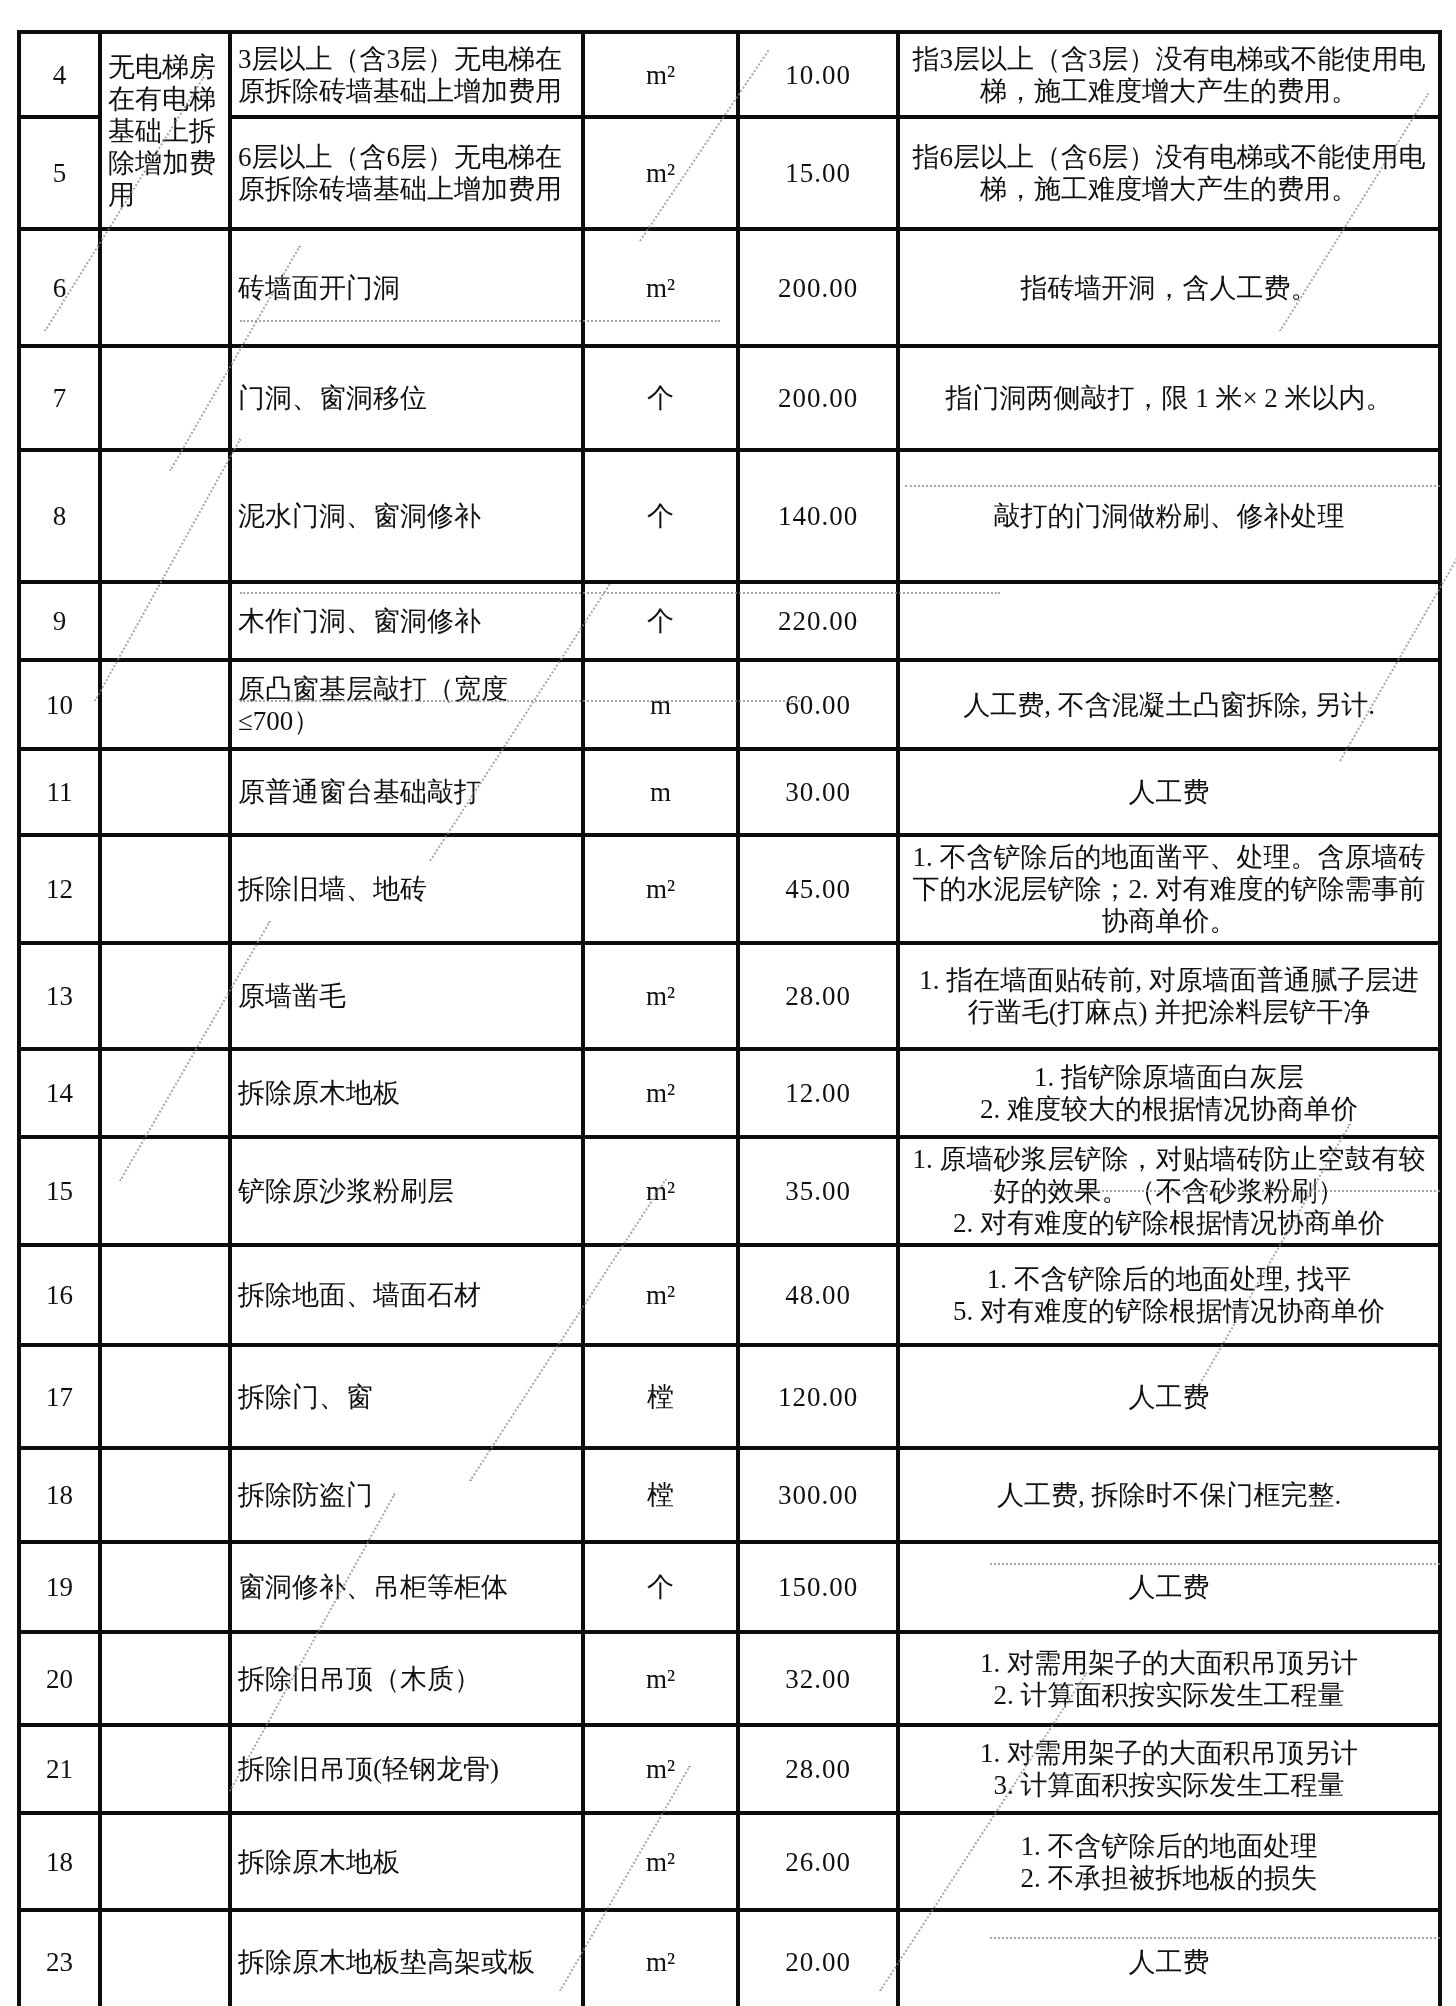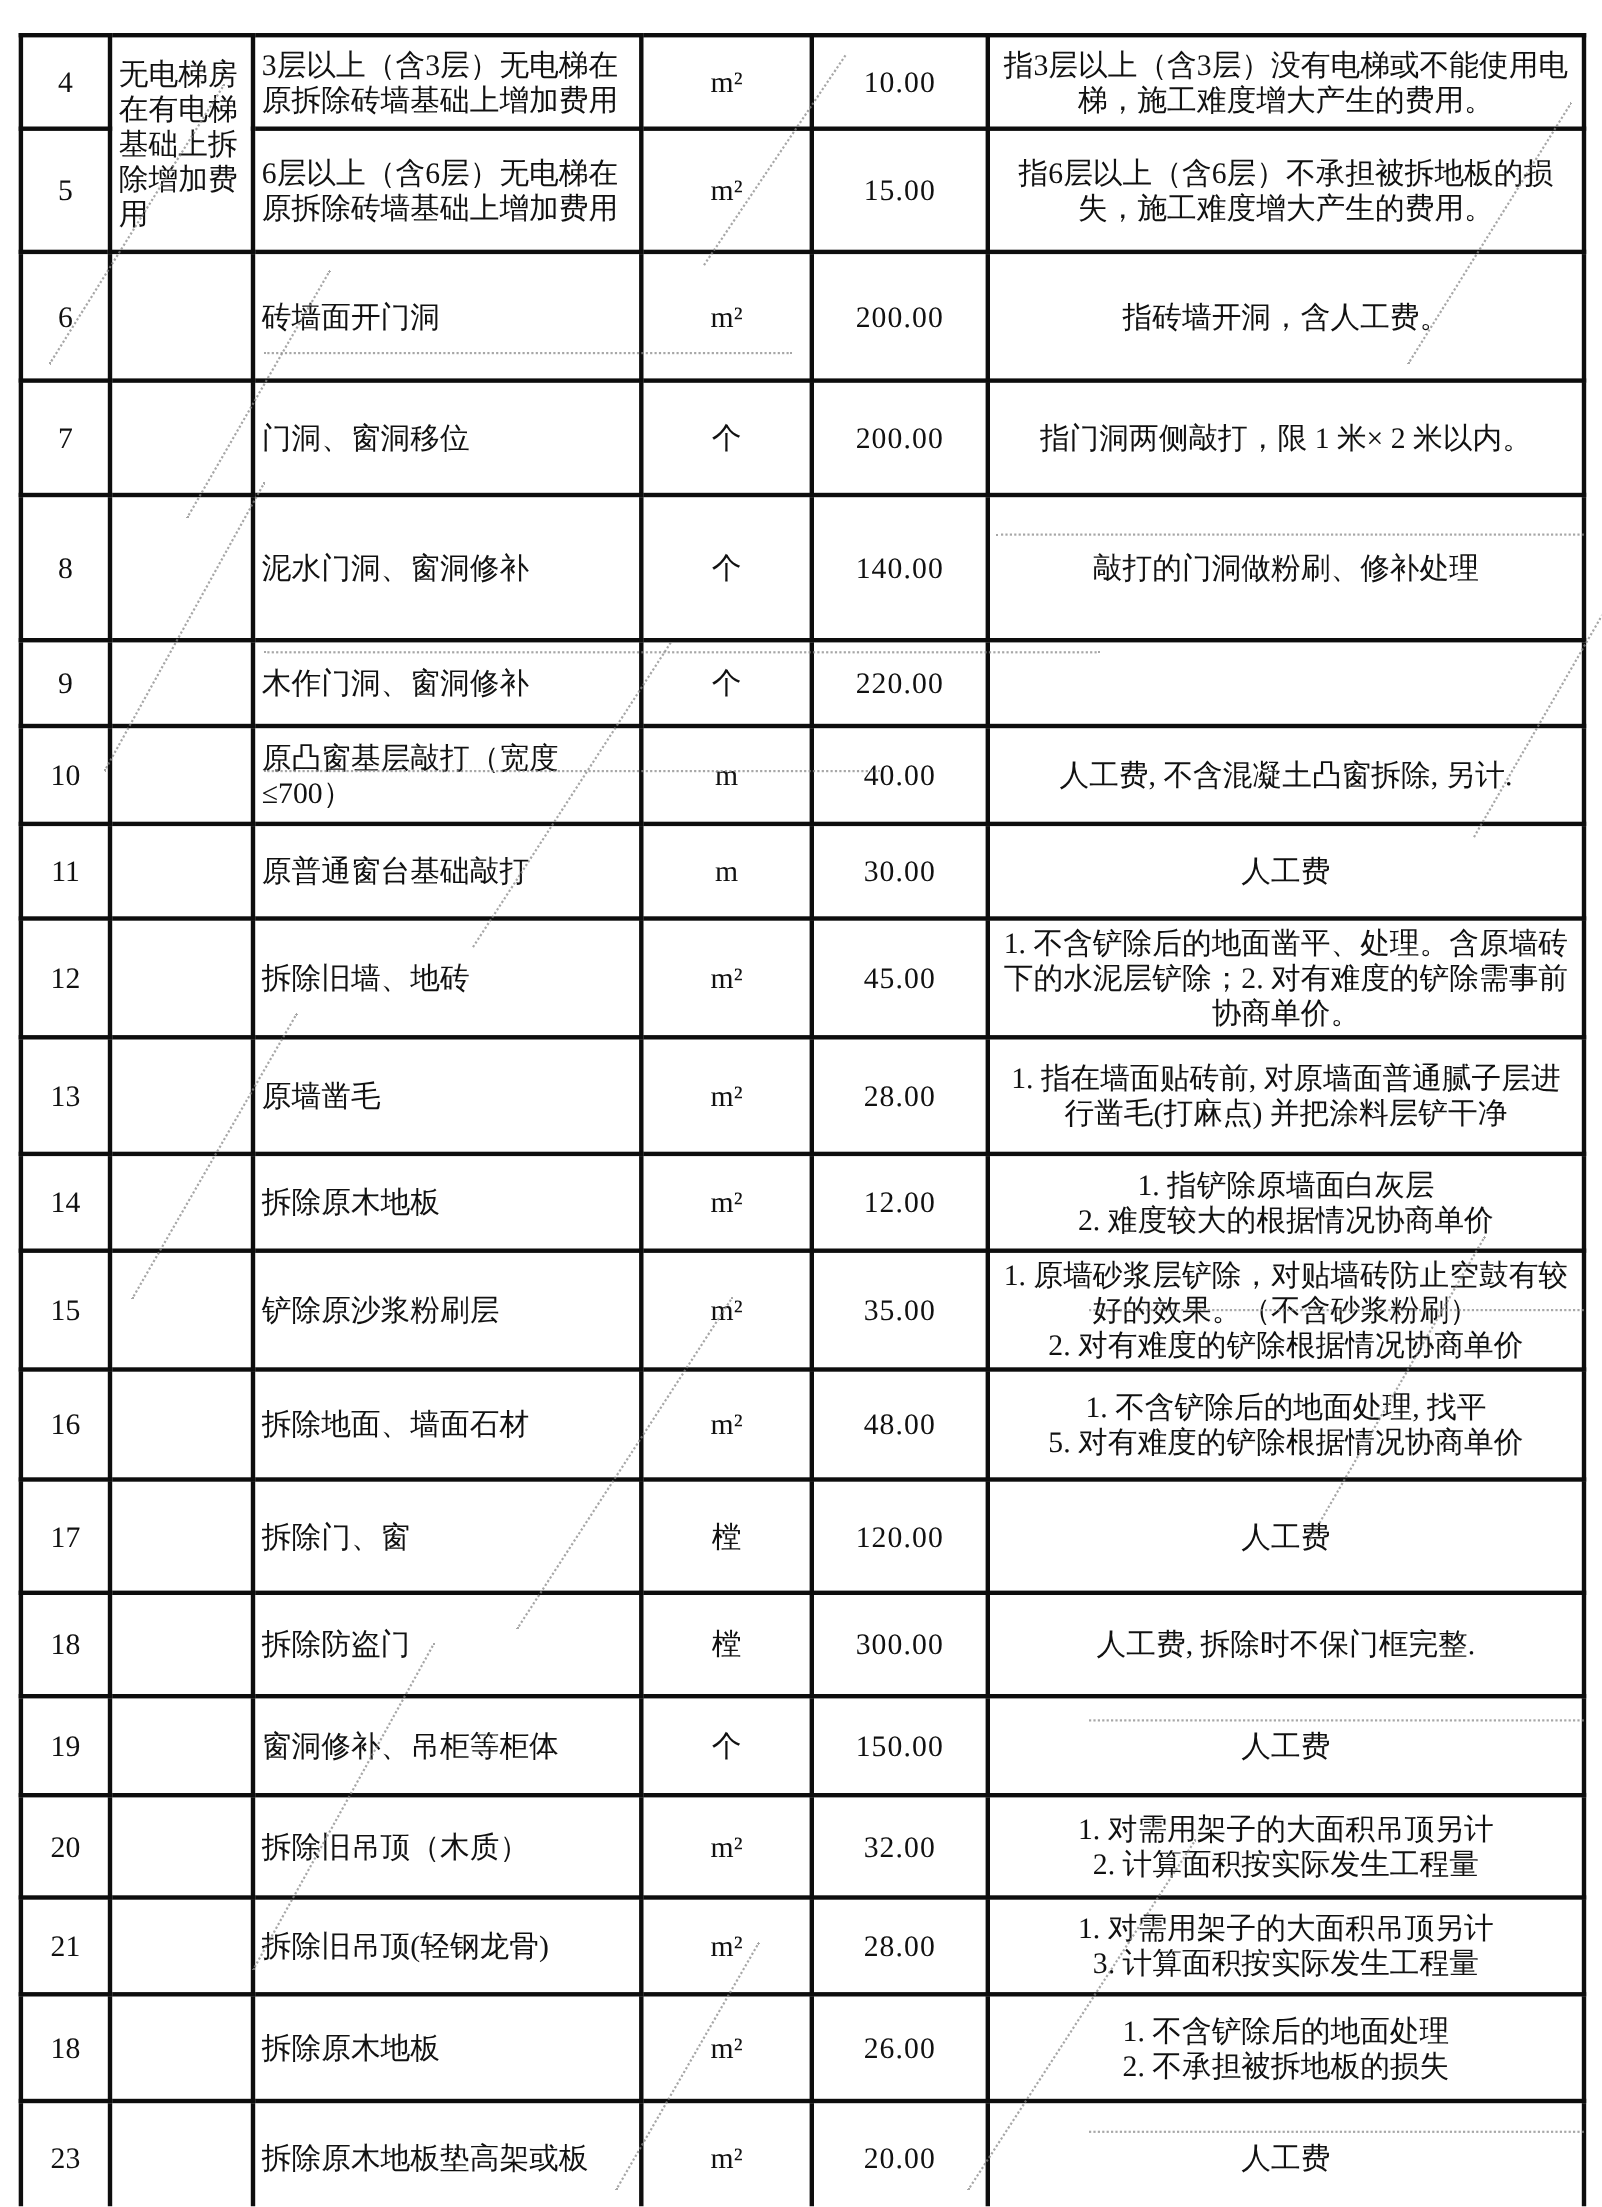--- a/index.html
+++ b/index.html
@@ -74,21 +74,21 @@
           <td class="c-item">3层以上（含3层）无电梯在原拆除砖墙基础上增加费用</td>
           <td class="c-unit">m²</td>
           <td class="c-price">10.00</td>
           <td class="c-note">指3层以上（含3层）没有电梯或不能使用电梯，施工难度增大产生的费用。</td>
         </tr>
         <tr style="height: 112px;">
           <td class="c-no">5</td>
           <td class="c-item">6层以上（含6层）无电梯在原拆除砖墙基础上增加费用</td>
           <td class="c-unit">m²</td>
           <td class="c-price">15.00</td>
-          <td class="c-note">指6层以上（含6层）不承担被拆地板的损失，施工难度增大产生的费用。</td>
+          <td class="c-note">指6层以上（含6层）没有电梯或不能使用电梯，施工难度增大产生的费用。</td>
         </tr>
         <tr style="height: 117px;">
           <td class="c-no">6</td>
           <td class="c-cat"></td>
           <td class="c-item">砖墙面开门洞</td>
           <td class="c-unit">m²</td>
           <td class="c-price">200.00</td>
           <td class="c-note">指砖墙开洞，含人工费。</td>
         </tr>
         <tr style="height: 104px;">
@@ -113,21 +113,21 @@
           <td class="c-item">木作门洞、窗洞修补</td>
           <td class="c-unit">个</td>
           <td class="c-price">220.00</td>
           <td class="c-note"></td>
         </tr>
         <tr style="height: 89px;">
           <td class="c-no">10</td>
           <td class="c-cat"></td>
           <td class="c-item">原凸窗基层敲打（宽度≤700）</td>
           <td class="c-unit">m</td>
-          <td class="c-price">40.00</td>
+          <td class="c-price">60.00</td>
           <td class="c-note">人工费, 不含混凝土凸窗拆除, 另计.</td>
         </tr>
         <tr style="height: 86px;">
           <td class="c-no">11</td>
           <td class="c-cat"></td>
           <td class="c-item">原普通窗台基础敲打</td>
           <td class="c-unit">m</td>
           <td class="c-price">30.00</td>
           <td class="c-note">人工费</td>
         </tr>

